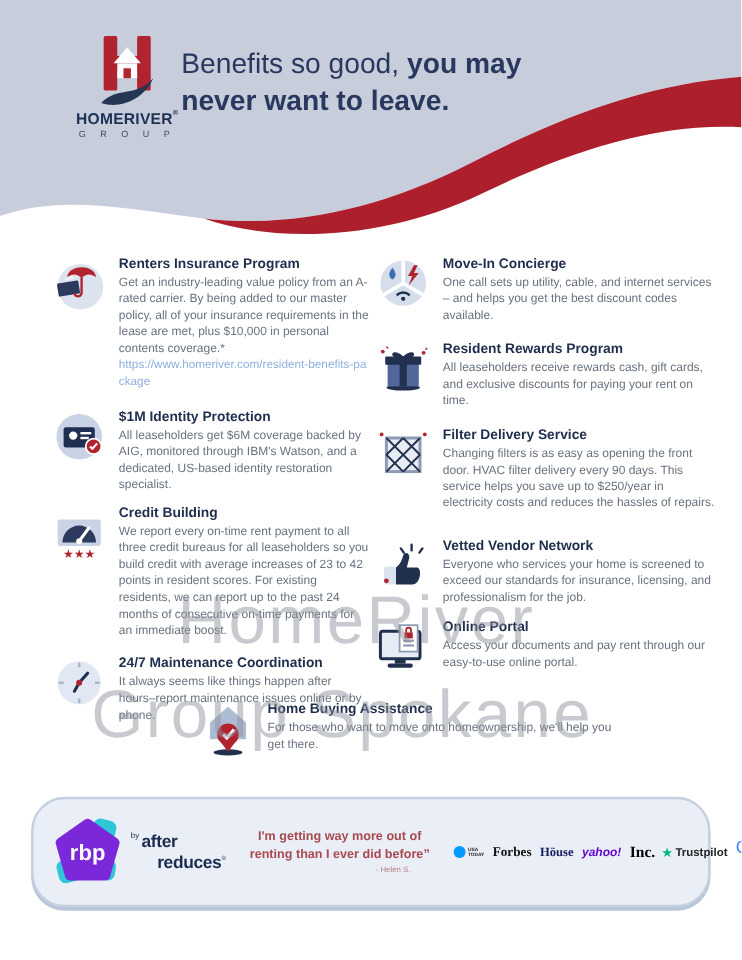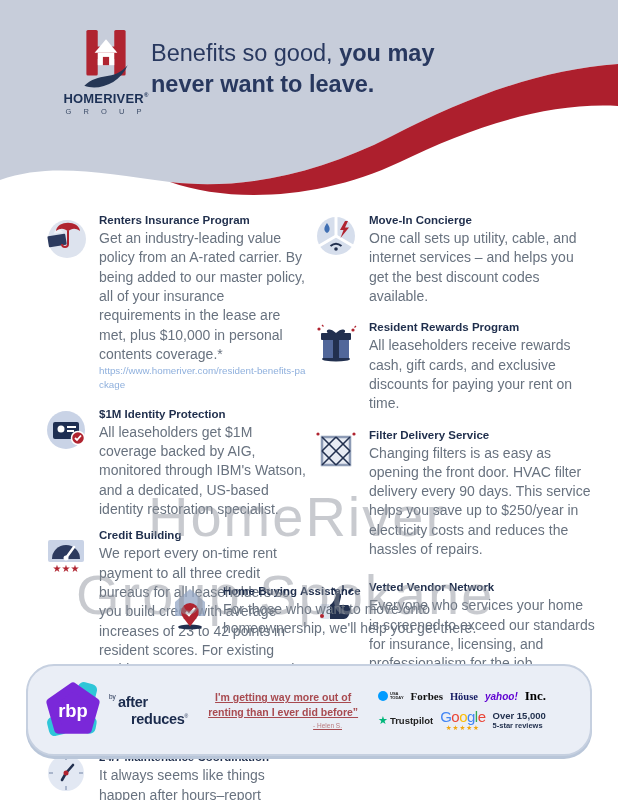--- a/index.html
+++ b/index.html
@@ -18,41 +18,41 @@
 
   
   .col-left{position:absolute;left:42px;top:212px;width:266px;}
   .col-right{position:absolute;left:312px;top:212px;width:284px;}
   .center-item{position:absolute;left:166px;top:583px;width:345px;}
   .item{display:flex;gap:9px;}
   .mb14{margin-bottom:14px;} .mb8{margin-bottom:8px;} .mb12{margin-bottom:12px;}
   .mb13{margin-bottom:13px;} .mb16{margin-bottom:20px;} .mb10{margin-bottom:10px;}
   .icon{flex:0 0 48px;width:48px;height:48px;}
   .itext h3{font-size:11.5px;color:#1f2e4c;margin:2px 0 3px 0;font-weight:bold;}
-  .itext p{font-size:14px;color:#68727f;line-height:1.38;margin:0;}
+  .itext p{font-size:10px;color:#68727f;line-height:1.38;margin:0;}
   .itext a{font-size:9.8px;color:#8fb0dd;line-height:1.38;text-decoration:none;word-break:break-all;display:inline-block;}
 
   
   .wm{position:absolute;color:#8d929c;opacity:.48;letter-spacing:2px;pointer-events:none;white-space:nowrap;}
   .wm1{left:148px;top:484px;font-size:56px;}
   .wm2{left:76px;top:562px;font-size:56px;}
 
   
   .pill{position:absolute;left:26px;top:664px;width:566px;height:92px;background:#eaeef6;
         border:2px solid #c6d0e0;border-radius:28px;box-shadow:0 3px 0 #b9c6d9;
         display:flex;align-items:center;gap:10px;padding:0 16px;box-sizing:border-box;}
   .brandgrp{display:flex;align-items:center;gap:7px;flex:0 0 auto;}
   .sn{line-height:1;color:#1b2b4d;}
   .sn .by{font-size:6.5px;vertical-align:8px;margin-right:2px;}
   .sn .l1,.sn .l2{font-size:14.5px;font-weight:bold;letter-spacing:-.3px;display:inline;}
   .sn-l2row{padding-left:22px;margin-top:1px;}
   .sn .reg2{font-size:5px;vertical-align:6px;}
-  .quote{flex:1;text-align:center;color:#a84a50;font-weight:bold;font-size:10.5px;line-height:1.4;text-decoration:underline;}
+  .quote{flex:1;text-align:center;color:#a84a50;font-weight:bold;font-size:10.5px;line-height:1.4;}
   .attr{font-size:6.5px;color:#b87a7e;font-weight:normal;text-align:right;padding-right:26px;margin-top:1px;}
-  .media{flex:0 0 auto;width:196px;display:flex;flex-direction:column;gap:5px;}
+  .media{flex:0 0 auto;width:196px;display:flex;gap:5px;}
   .m-row{display:flex;align-items:center;gap:7px;}
   .usat{display:flex;align-items:center;gap:2px;}
   .usat-dot{width:10px;height:10px;border-radius:50%;background:#009bff;}
   .usat-tx{display:flex;flex-direction:column;font-size:4px;font-weight:bold;color:#1a1a1a;line-height:1.1;}
   .forbes{font-family:"Liberation Serif",serif;font-weight:bold;font-size:11px;color:#111;}
   .house{font-family:"Liberation Serif",serif;font-weight:bold;font-size:10.5px;color:#151c63;}
   .yahoo{font-weight:bold;font-style:italic;font-size:10px;color:#5f01d1;}
   .inc{font-family:"Liberation Serif",serif;font-weight:900;font-size:13px;color:#000;}
   .tp{display:flex;align-items:center;gap:2px;}
   .tp-star{color:#00b67a;font-size:11px;}
@@ -123,21 +123,21 @@
           <rect x="11" y="16" width="26" height="17" rx="2" fill="#1e2f52"></rect>
           <circle cx="19" cy="23" r="3.5" fill="#fff"></circle>
           <rect x="25" y="20" width="9" height="2" fill="#fff"></rect>
           <rect x="25" y="24" width="7" height="2" fill="#fff"></rect>
           <circle cx="36" cy="32" r="6.5" fill="#b02430" stroke="#fff" stroke-width="1.5"></circle>
           <path d="M33 32 l2 2 l4 -4.5" stroke="#fff" stroke-width="1.8" fill="none"></path>
         </svg>
       </span>
       <div class="itext">
         <h3>$1M Identity Protection</h3>
-        <p>All leaseholders get $1M coverage backed by AIG, monitored through IBM's Watson, and a dedicated, US-based identity restoration specialist.</p>
+        <p>All leaseholders get $6M coverage backed by AIG, monitored through IBM's Watson, and a dedicated, US-based identity restoration specialist.</p>
       </div>
     </div>
 
     <div class="item mb12">
       <span class="icon">
         <svg width="48" height="48" viewBox="0 0 48 48">
           <rect x="6" y="13" width="36" height="22" rx="2" fill="#c9d3e6"></rect>
           <path d="M10 32 A14 14 0 0 1 38 32 Z" fill="#2c3a5e"></path>
           <path d="M24 31 L32 20" stroke="#fff" stroke-width="2.5" stroke-linecap="round"></path>
           <circle cx="24" cy="31" r="2.5" fill="#fff"></circle>

